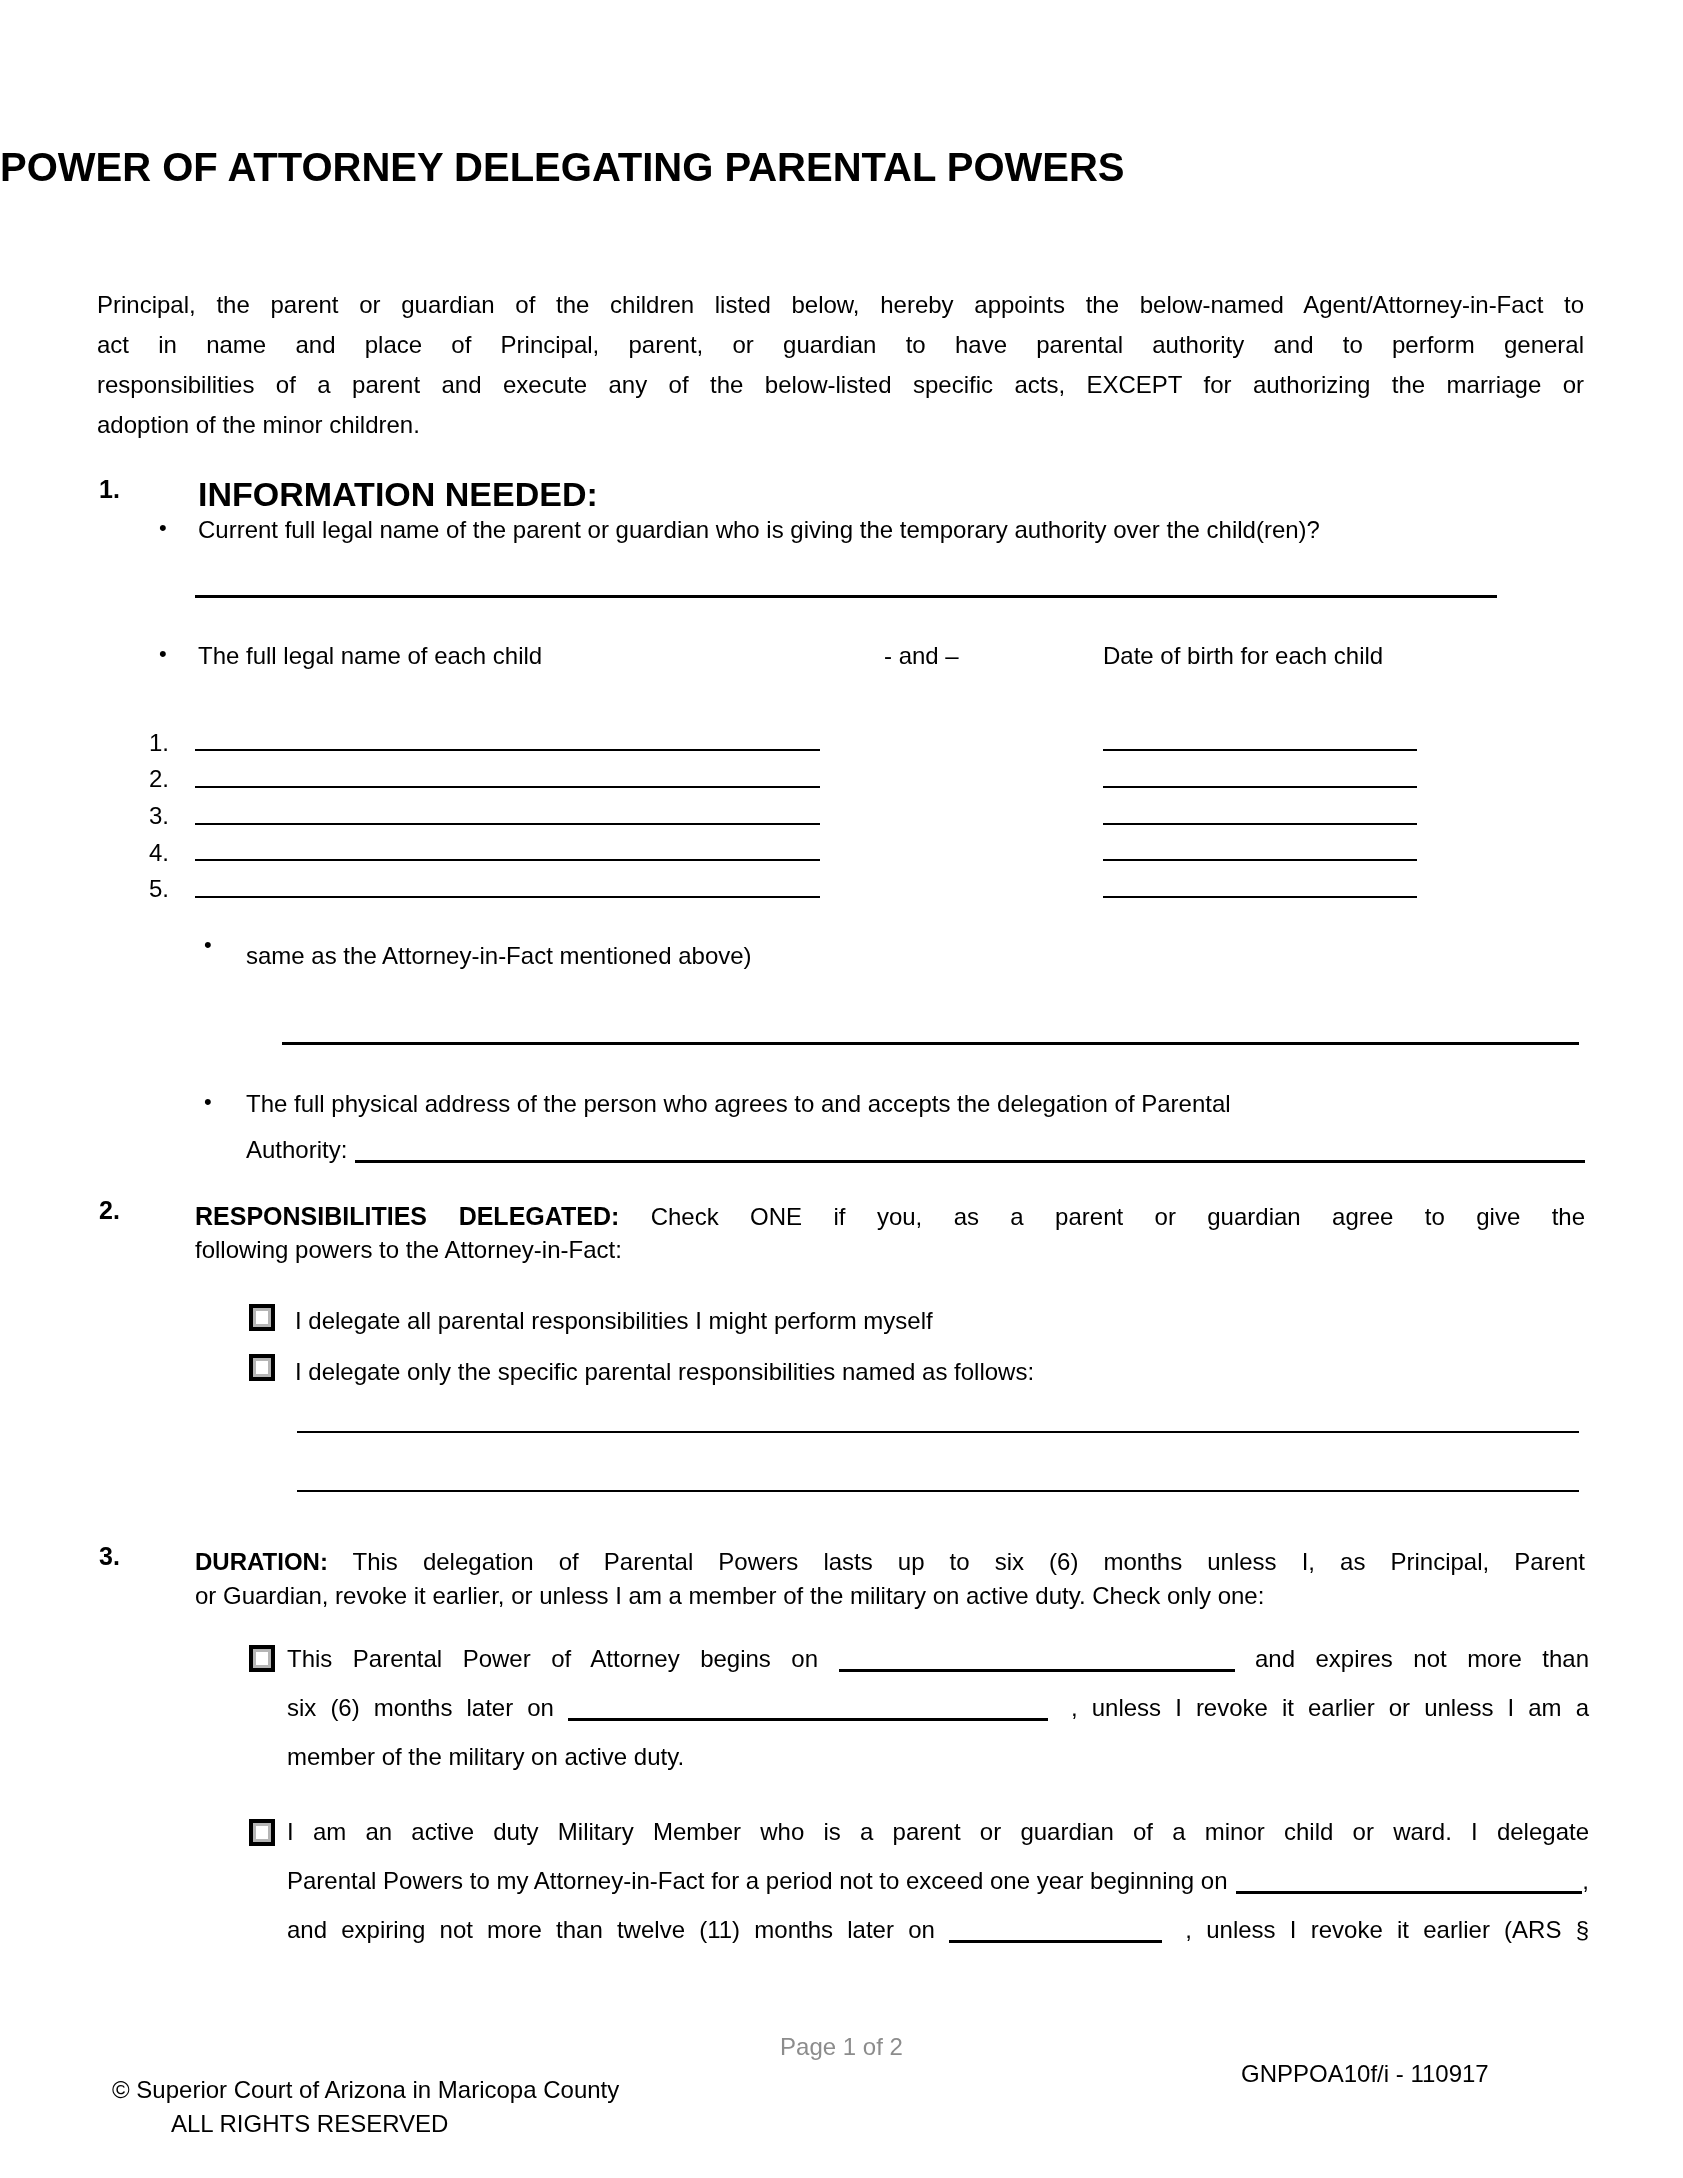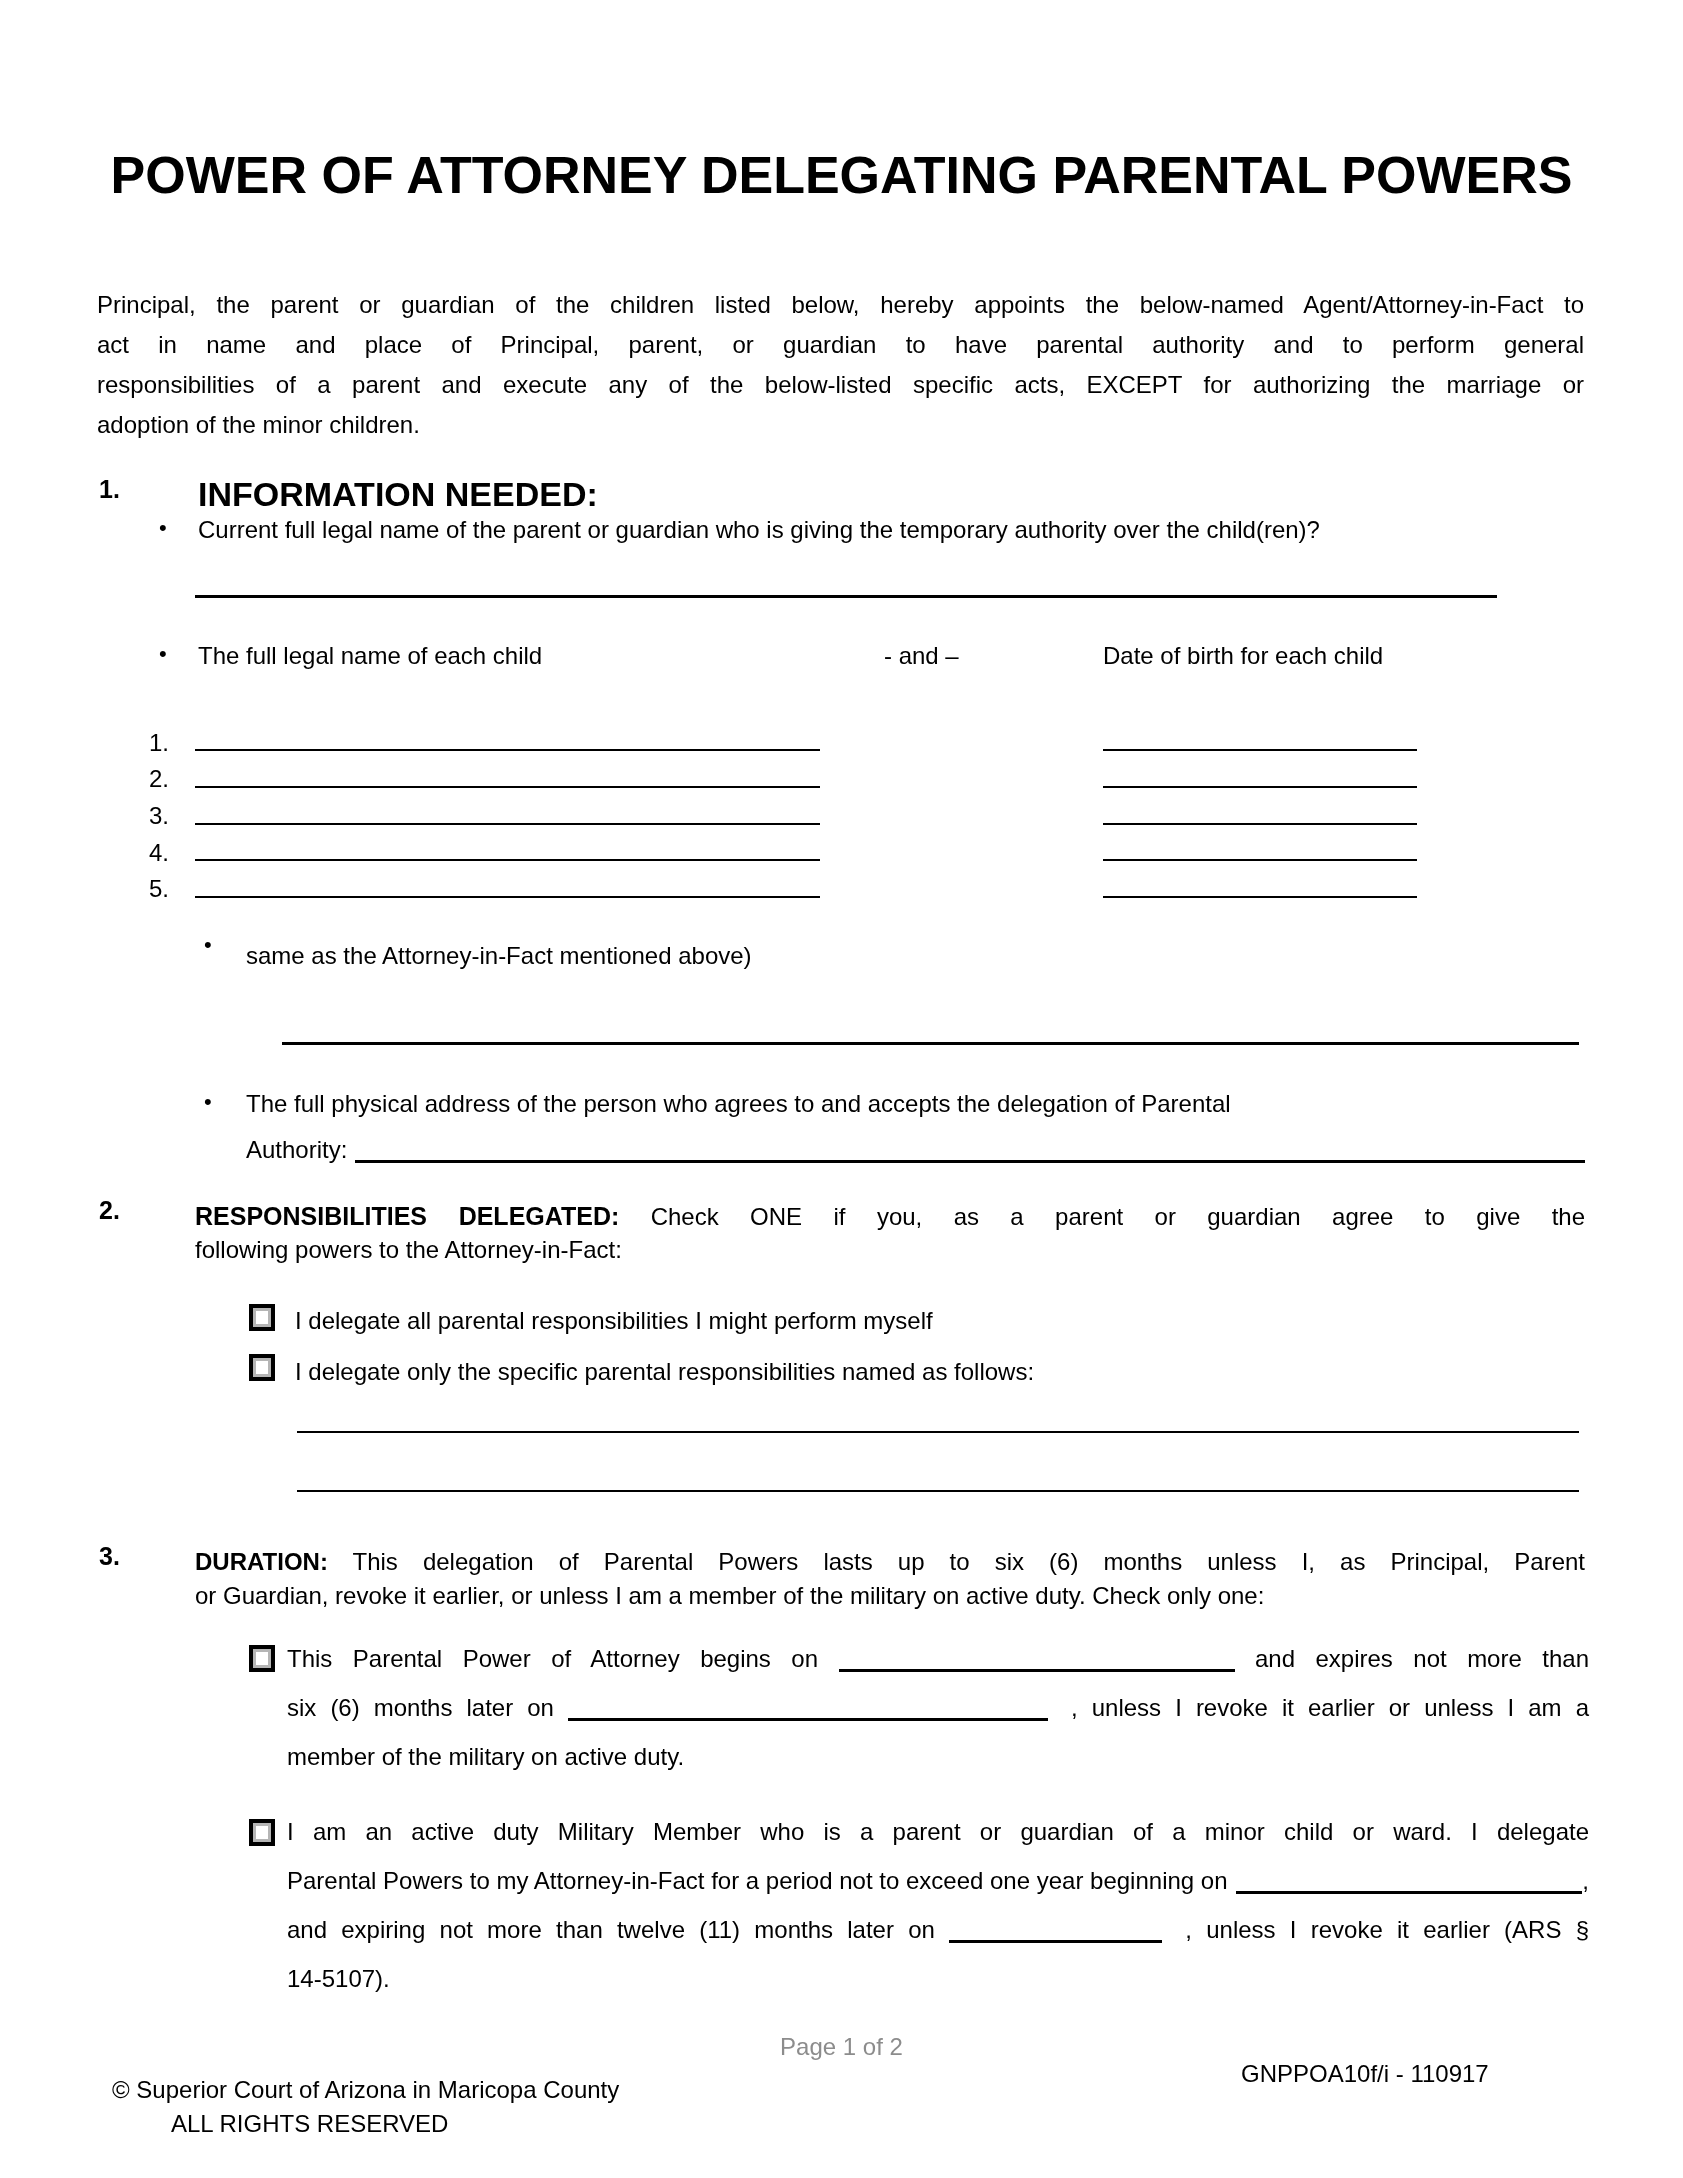--- a/index.html
+++ b/index.html
@@ -4,22 +4,22 @@
 <style>
   html,body{margin:0;padding:0;background:#fff;}
   .page{
     position:relative;width:1683px;height:2178px;background:#ffffff;
     font-family:"Liberation Sans","DejaVu Sans",sans-serif;
     font-size:24px;color:#000;overflow:hidden;
   }
   .abs{position:absolute;}
   .b{font-weight:bold;}
   .title{
-    position:absolute;top:145px;left:0;width:100%;text-align:center;
-    font-size:52px;font-weight:bold;white-space:nowrap;
+    position:absolute;top:145px;left:0;width:100%;text-align:left;
+    font-size:40px;font-weight:bold;white-space:nowrap;
   }
   .intro{position:absolute;top:285px;left:97px;width:1487px;line-height:40px;}
   .jl{text-align:justify;text-align-last:justify;}
   .secnum{font-weight:bold;font-size:25px;}
   .sechead{font-weight:bold;font-size:34px;white-space:nowrap;}
   .hpara{line-height:40px;}
   
   .hr{position:absolute;border-top:2px solid #000;height:0;}
   .hr3{border-top-width:3px;}
   
@@ -143,21 +143,20 @@
     <div class="flexline">
       <span class="nowrap">Parental Powers to my Attorney-in-Fact for a period not to exceed one year beginning on</span>
       <span class="bl grow" style="margin-left:8px;min-width:158px;"></span>
       <span>,</span>
     </div>
     <div class="jl">
       <span>and expiring not more than twelve (11) months later on</span>
       <span class="bl w215"></span>
       <span class="gapL">, unless I revoke it earlier (ARS §</span>
     </div>
-    <div class="nowrap">14-5107).</div>
   </div>
 
   <div class="footer-page">Page 1 of 2</div>
   <div class="abs nowrap" style="left:1241px;top:2060px;">GNPPOA10f/i - 110917</div>
   <div class="abs nowrap" style="left:112px;top:2076px;">© Superior Court of Arizona in Maricopa County</div>
   <div class="abs nowrap" style="left:127px;top:2110px;margin-left:44px;">ALL RIGHTS RESERVED</div>
 
 </div>
 
 

